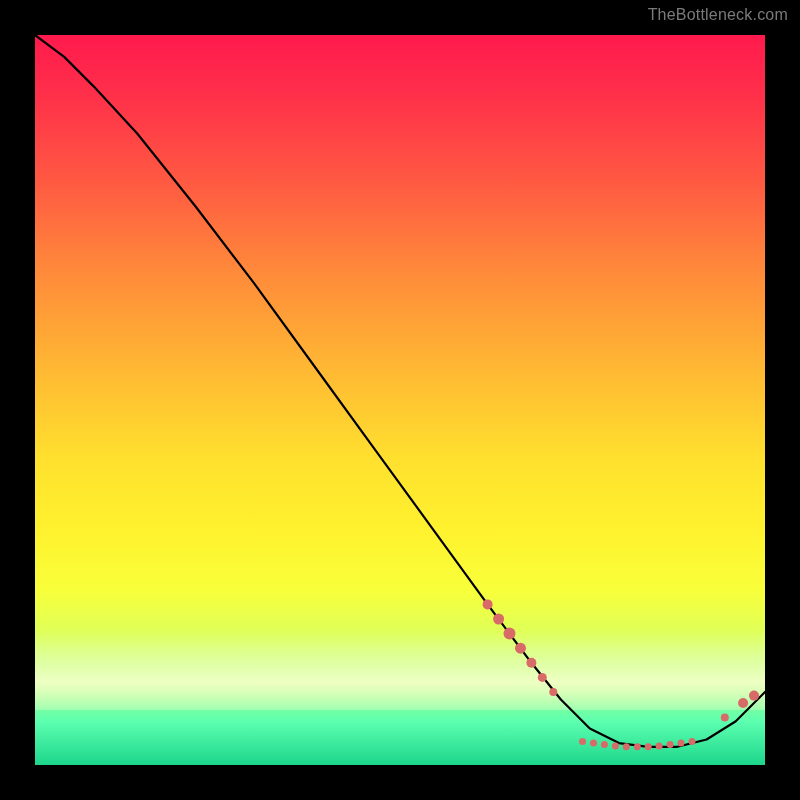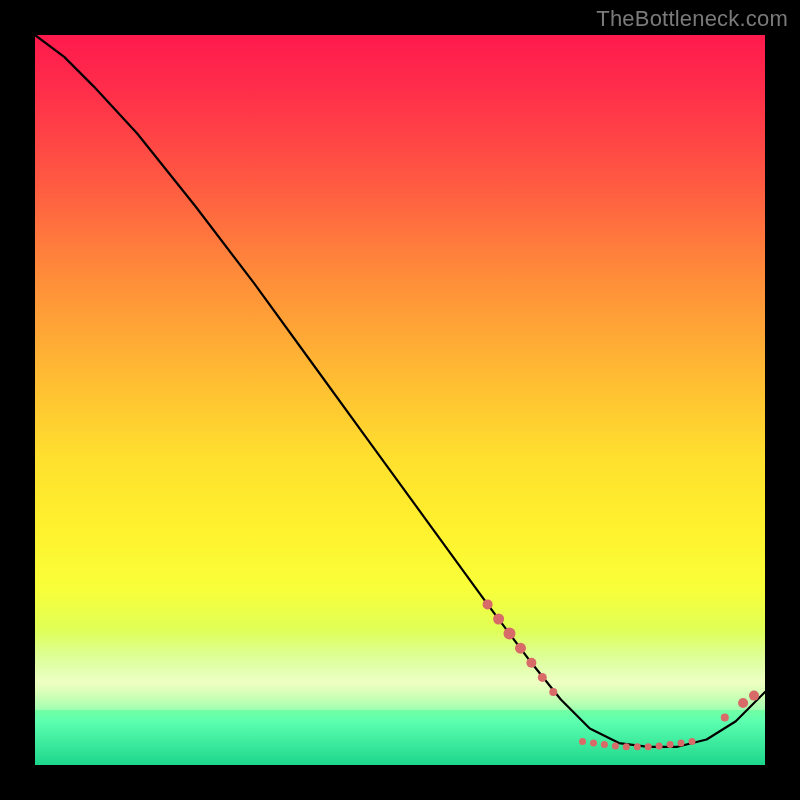--- a/index.html
+++ b/index.html
@@ -15,21 +15,21 @@
     position: relative;
     width: 800px;
     height: 800px;
     background: #000;
   }
   .attribution {
     position: absolute;
     top: 6px;
     right: 12px;
     color: #7a7a7a;
-    font-size: 22px;
+    font-size: 16px;
     font-weight: 500;
     letter-spacing: 0.2px;
   }
   .plot-area {
     position: absolute;
     left: 35px;
     top: 35px;
     width: 730px;
     height: 730px;
     overflow: hidden;

